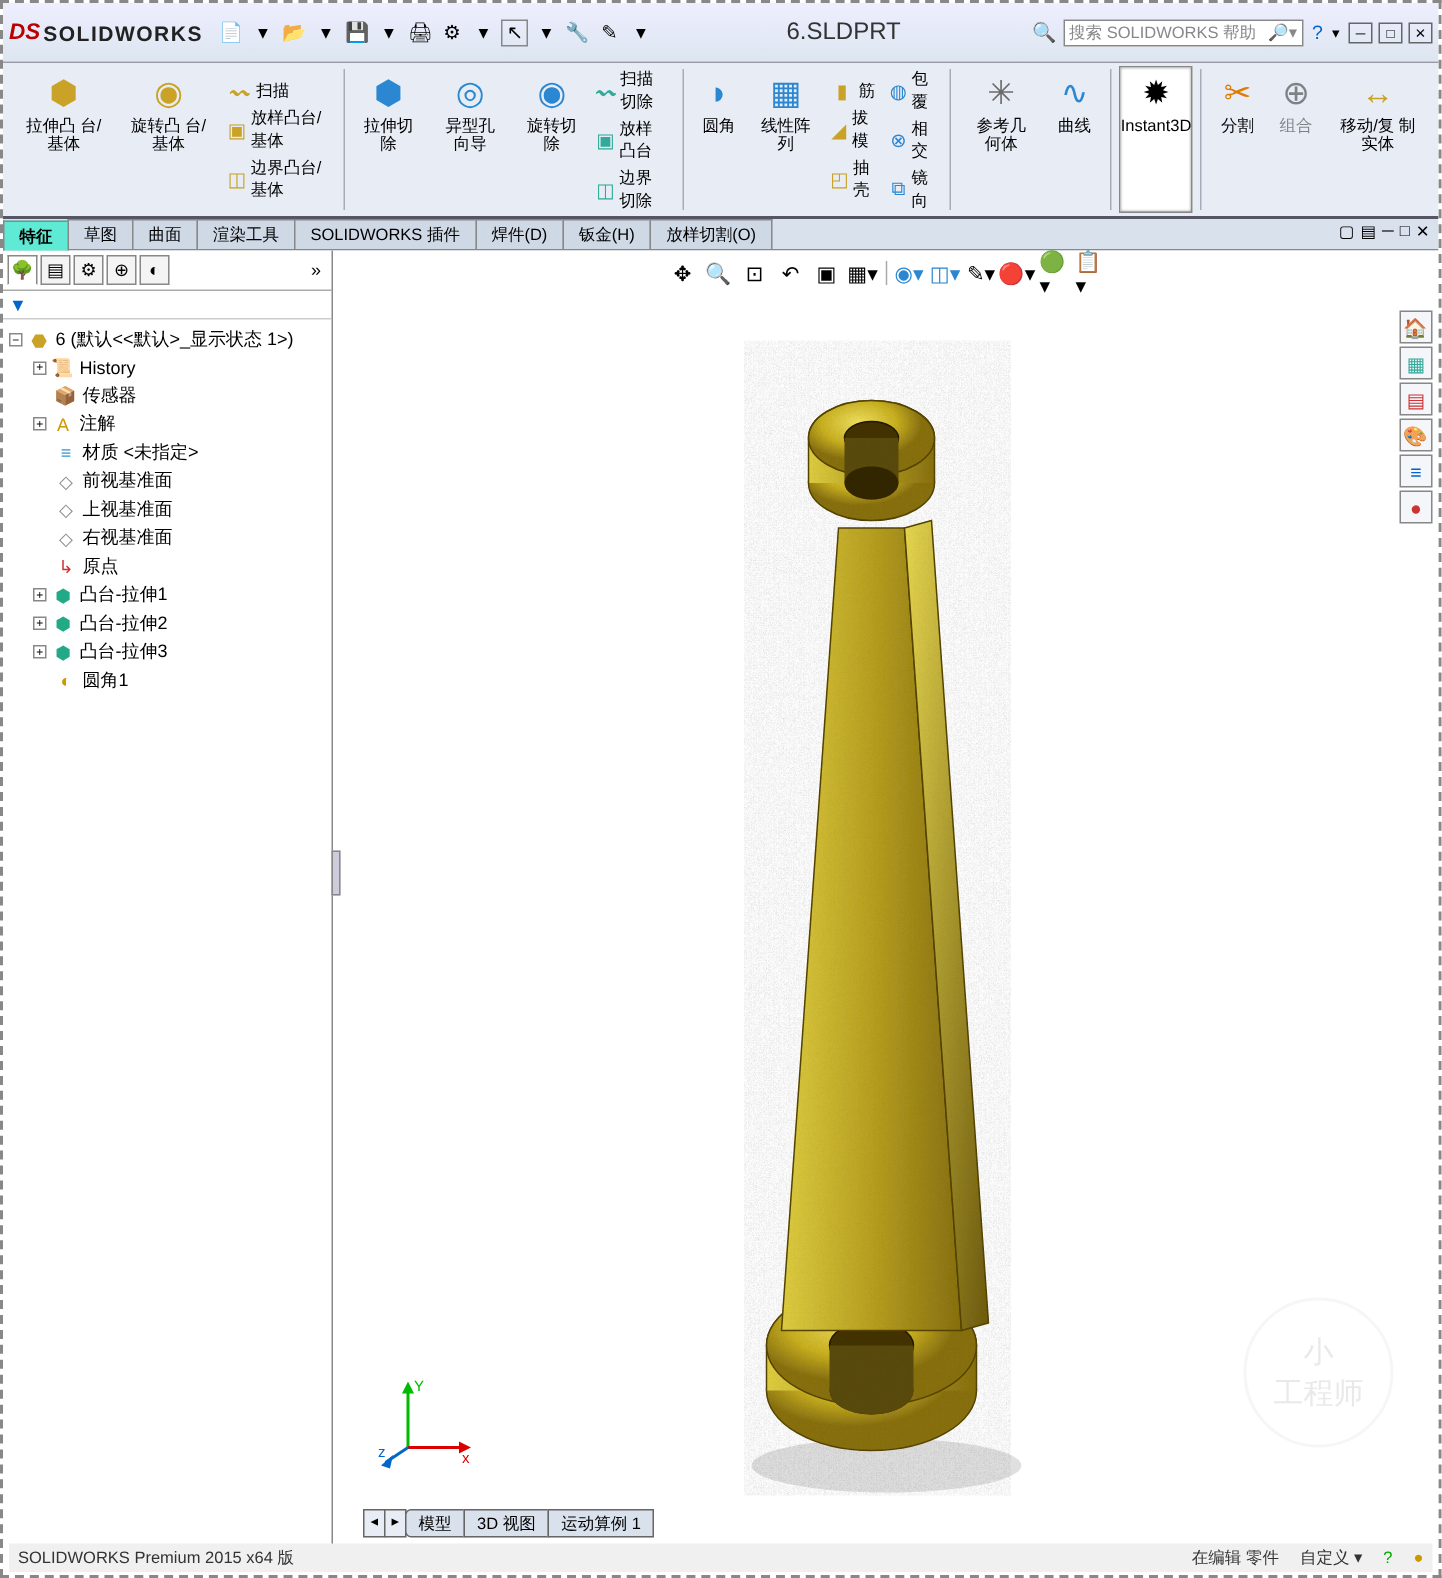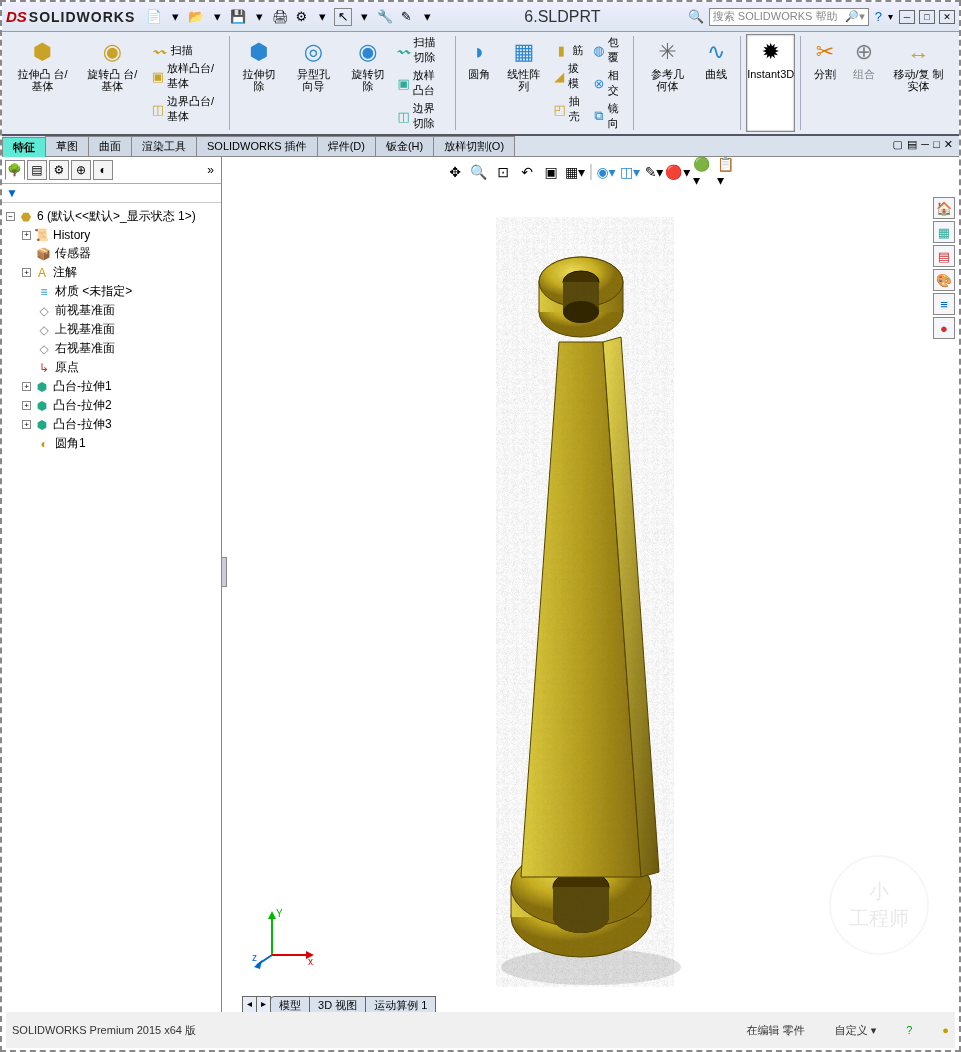--- a/index.html
+++ b/index.html
@@ -1,17 +1,17 @@
 <!DOCTYPE html>
 <html><head>
 <meta charset="utf-8">
 <style>
 * { box-sizing: border-box; margin: 0; padding: 0; font-family: "Microsoft YaHei", Arial, sans-serif; }
 body { width: 961px; height: 1052px; background: #fff; border: 2px dashed #888; position: relative; overflow: hidden; font-size: 11px; }
-.titlebar { height: 30px; background: linear-gradient(#eef,#dde6f0); display: flex; align-items: center; padding: 0 4px; border-bottom: 1px solid #99a; }
+.titlebar { height: 40px; background: linear-gradient(#eef,#dde6f0); display: flex; align-items: center; padding: 0 4px; border-bottom: 1px solid #99a; }
 .logo { color:#b00; font-weight:bold; font-style:italic; font-size:15px; margin-right:2px; }
 .logo2 { color:#222; font-weight:bold; font-size:14px; letter-spacing:1px; }
 .qat { display:flex; gap:3px; margin-left:10px; align-items:center; }
 .qat .ico { width:18px; height:18px; border:1px solid transparent; display:flex; align-items:center; justify-content:center; font-size:13px; cursor:pointer; }
 .doctitle { flex:1; text-align:center; font-size:16px; color:#333; }
 .search { width:160px; height:18px; border:1px solid #888; background:#fff; display:flex; align-items:center; padding:0 3px; font-size:11px; color:#888; }
 .wincontrols { display:flex; gap:4px; margin-left:6px; }
 .wincontrols span { width:16px; height:14px; border:1px solid #666; display:flex; align-items:center; justify-content:center; font-size:9px; cursor:pointer; }
 .ribbon { background:#e8edf5; border-bottom:2px solid #556; padding: 2px 6px 2px 6px; }
 .ribbon-row { display:flex; gap:1px; }
@@ -44,22 +44,22 @@
 .viewport { flex:1; position:relative; background:#fff; }
 .viewtoolbar { position:absolute; top:4px; left:50%; transform:translateX(-50%); display:flex; gap:6px; padding:2px; align-items:center; }
 .viewtoolbar .vtb { width:18px; height:18px; display:flex; align-items:center; justify-content:center; font-size:14px; cursor:pointer; }
 .rightbar { position:absolute; right:4px; top:40px; display:flex; flex-direction:column; gap:2px; }
 .rightbar .rb { width:22px; height:22px; border:1px solid #888; display:flex; align-items:center; justify-content:center; font-size:13px; cursor:pointer; background:#f4f6fa; }
 .triad { position:absolute; left:30px; bottom:60px; }
 .bottomtabs { position:absolute; left:20px; bottom:20px; display:flex; }
 .bottomtabs .btab { padding:1px 8px; border:1px solid #666; background:#d9e1ec; font-size:11px; cursor:pointer; margin-right:-1px; }
 .bottomtabs .btab.first { border-top-left-radius:4px; border-bottom-left-radius:4px; }
 .bottomtabs .arrow { padding:1px 4px; border:1px solid #666; background:#e8edf5; font-size:10px; cursor:pointer; margin-right:-1px; }
-.statusbar { position:absolute; bottom:2px; left:4px; right:4px; height:36px; display:flex; align-items:center; font-size:11px; color:#333; background:#f0f0f0; padding:0 6px; }
-.statusbar .sr { margin-left:auto; display:flex; gap:30px; align-items:center; }
+.statusbar { position:absolute; bottom:2px; left:4px; right:4px; height:19px; display:flex; align-items:center; font-size:11px; color:#333; background:#f0f0f0; padding:0 6px; }
+.statusbar .sr { margin-left:auto; display:flex; gap:14px; align-items:center; }
 .model3d { position:absolute; left:50%; top:60px; transform:translateX(-50%); }
 .watermark { position:absolute; right:30px; bottom:80px; width:100px; height:100px; border-radius:50%; border:2px solid #ddd; opacity:.25; display:flex; align-items:center; justify-content:center; font-size:20px; color:#aaa; flex-direction:column; }
 .splitter-nub { position:absolute; left:-1px; top:400px; width:6px; height:30px; background:#ccd; border:1px solid #888; cursor:pointer; }
 </style>
 </head>
 <body>
 
 <div class="titlebar">
   <span class="logo">DS</span>
   <span class="logo2">SOLIDWORKS</span>

